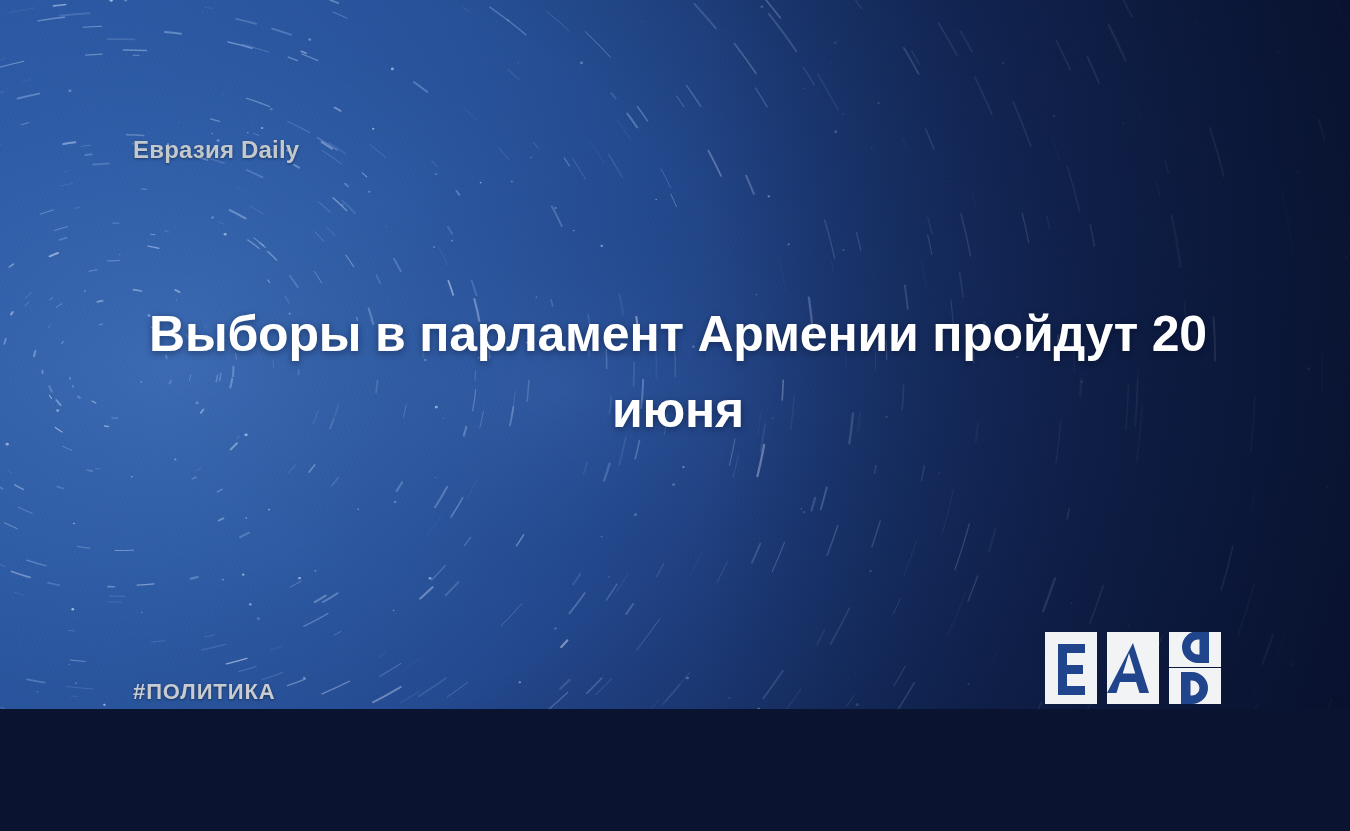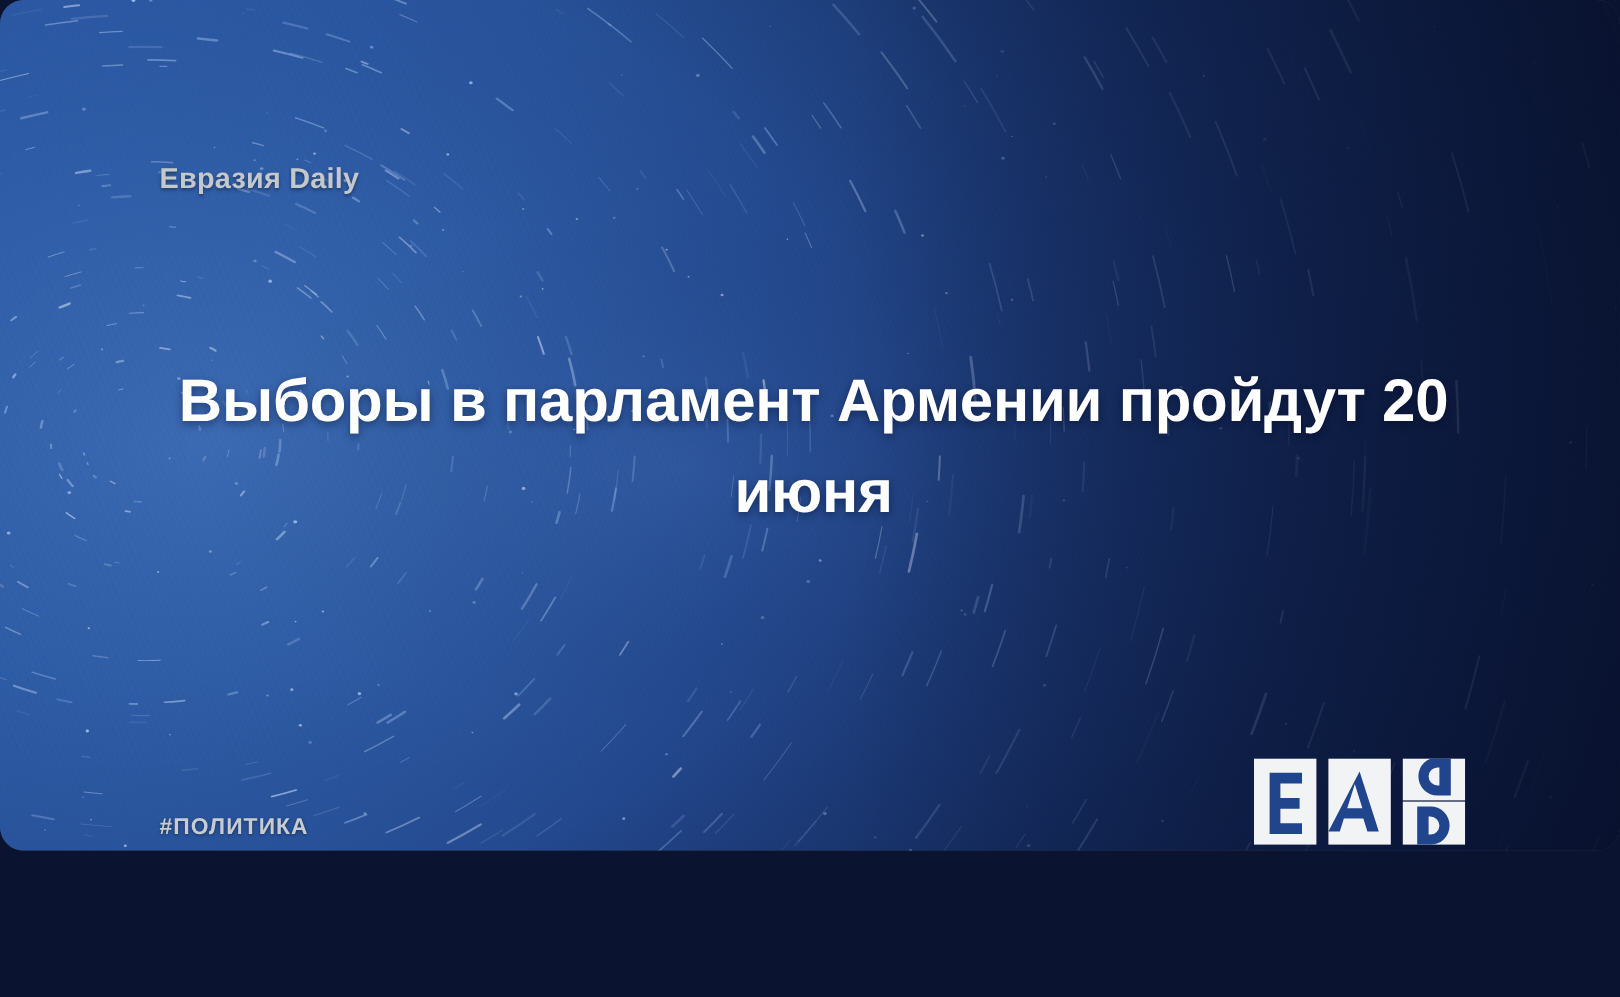--- a/index.html
+++ b/index.html
@@ -10,21 +10,20 @@
   body {
     font-family: "Liberation Sans", sans-serif;
   }
 
   #card {
     position: relative;
     width: 1350px;
     height: 709px;
     overflow: hidden;
     background: #404040;
-    border-radius: 20px;
   }
 
   
   #sky-base {
     position: absolute;
     inset: 0;
     background:
       radial-gradient(ellipse 900px 760px at 14% 52%,
         #2a4c8c 0%,
         #21417d 18%,
@@ -92,21 +91,21 @@
     color: #ffffff;
     letter-spacing: -0.2px;
     text-shadow: 0 2px 7px rgba(2,8,28,.42);
     text-align: center;
   }
 
   #tag {
     position: absolute;
     left: 133px;
     top: 679px;
-    font-size: 19px;
+    font-size: 22px;
     font-weight: bold;
     letter-spacing: .9px;
     color: #c8ccd0;
     text-shadow: 0 1px 3px rgba(0,0,0,.40);
     white-space: nowrap;
   }
 
   
   #logo {
     position: absolute;

